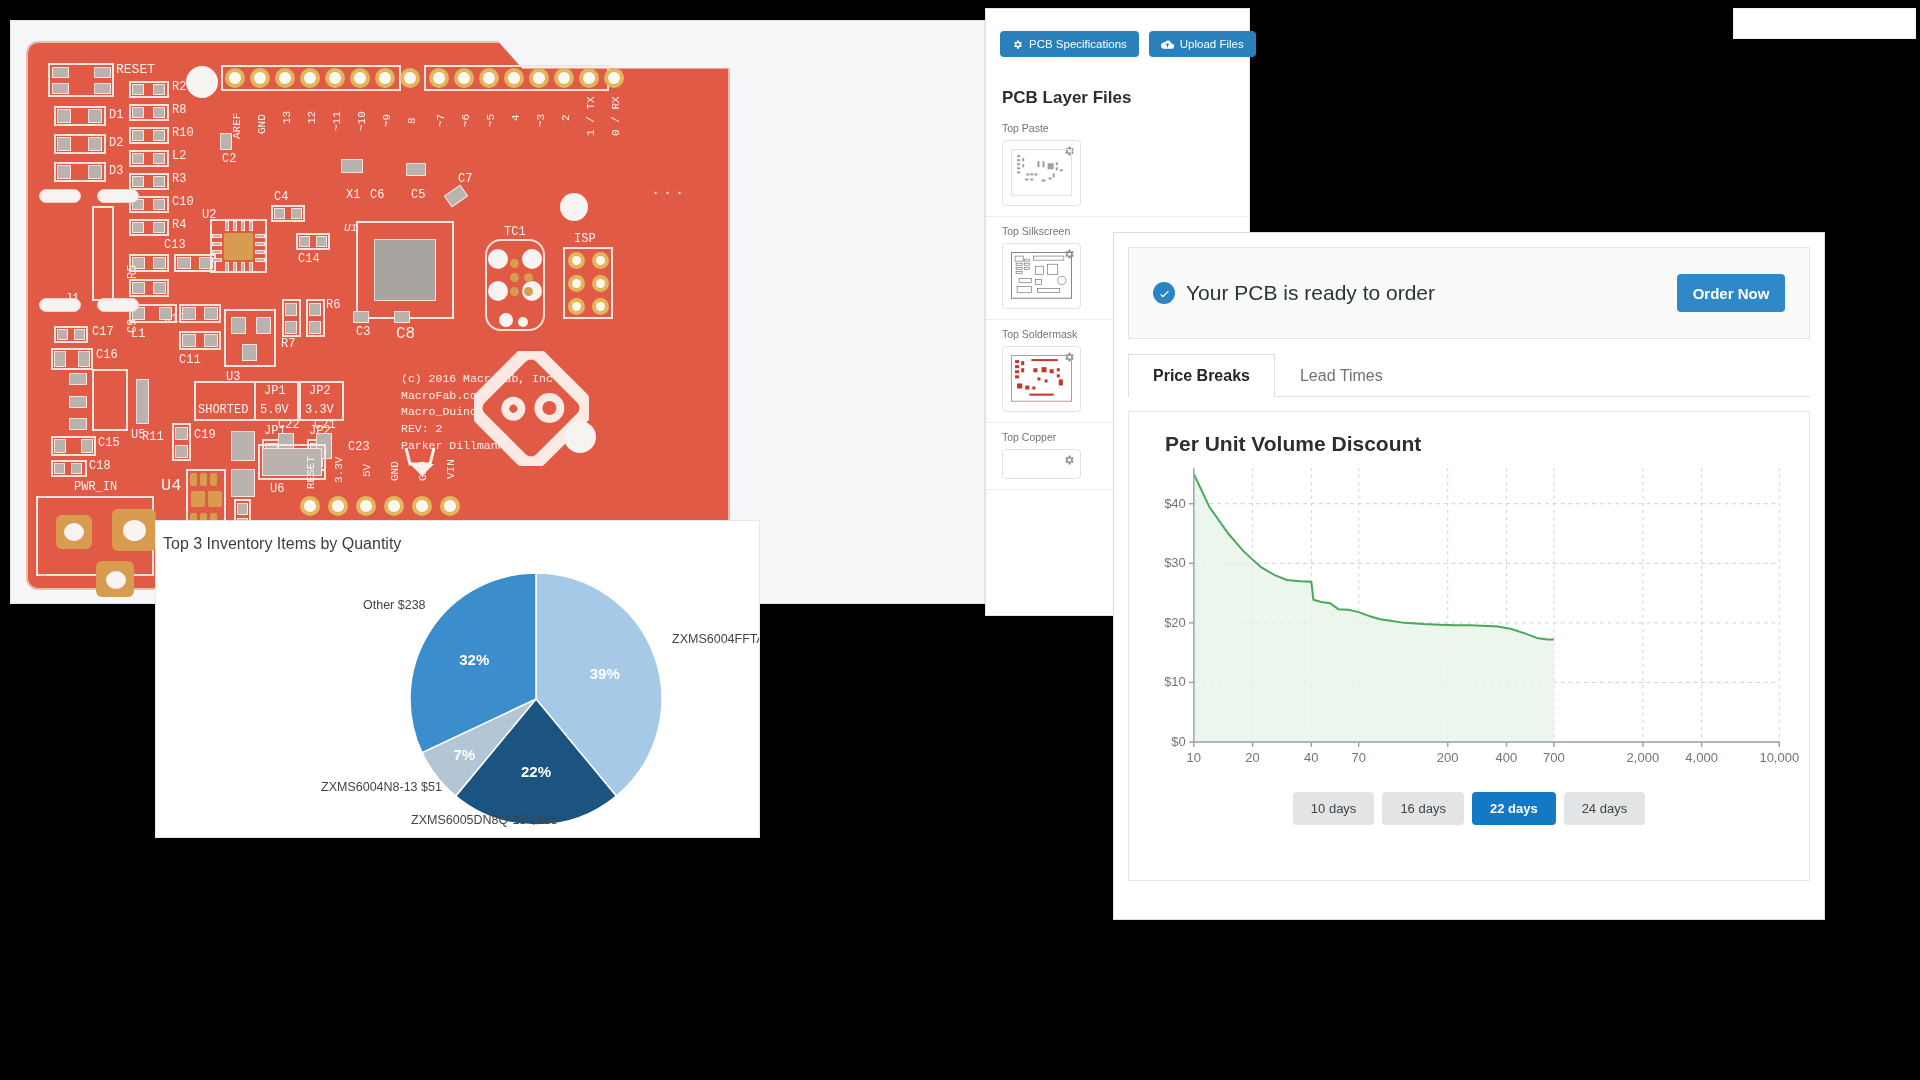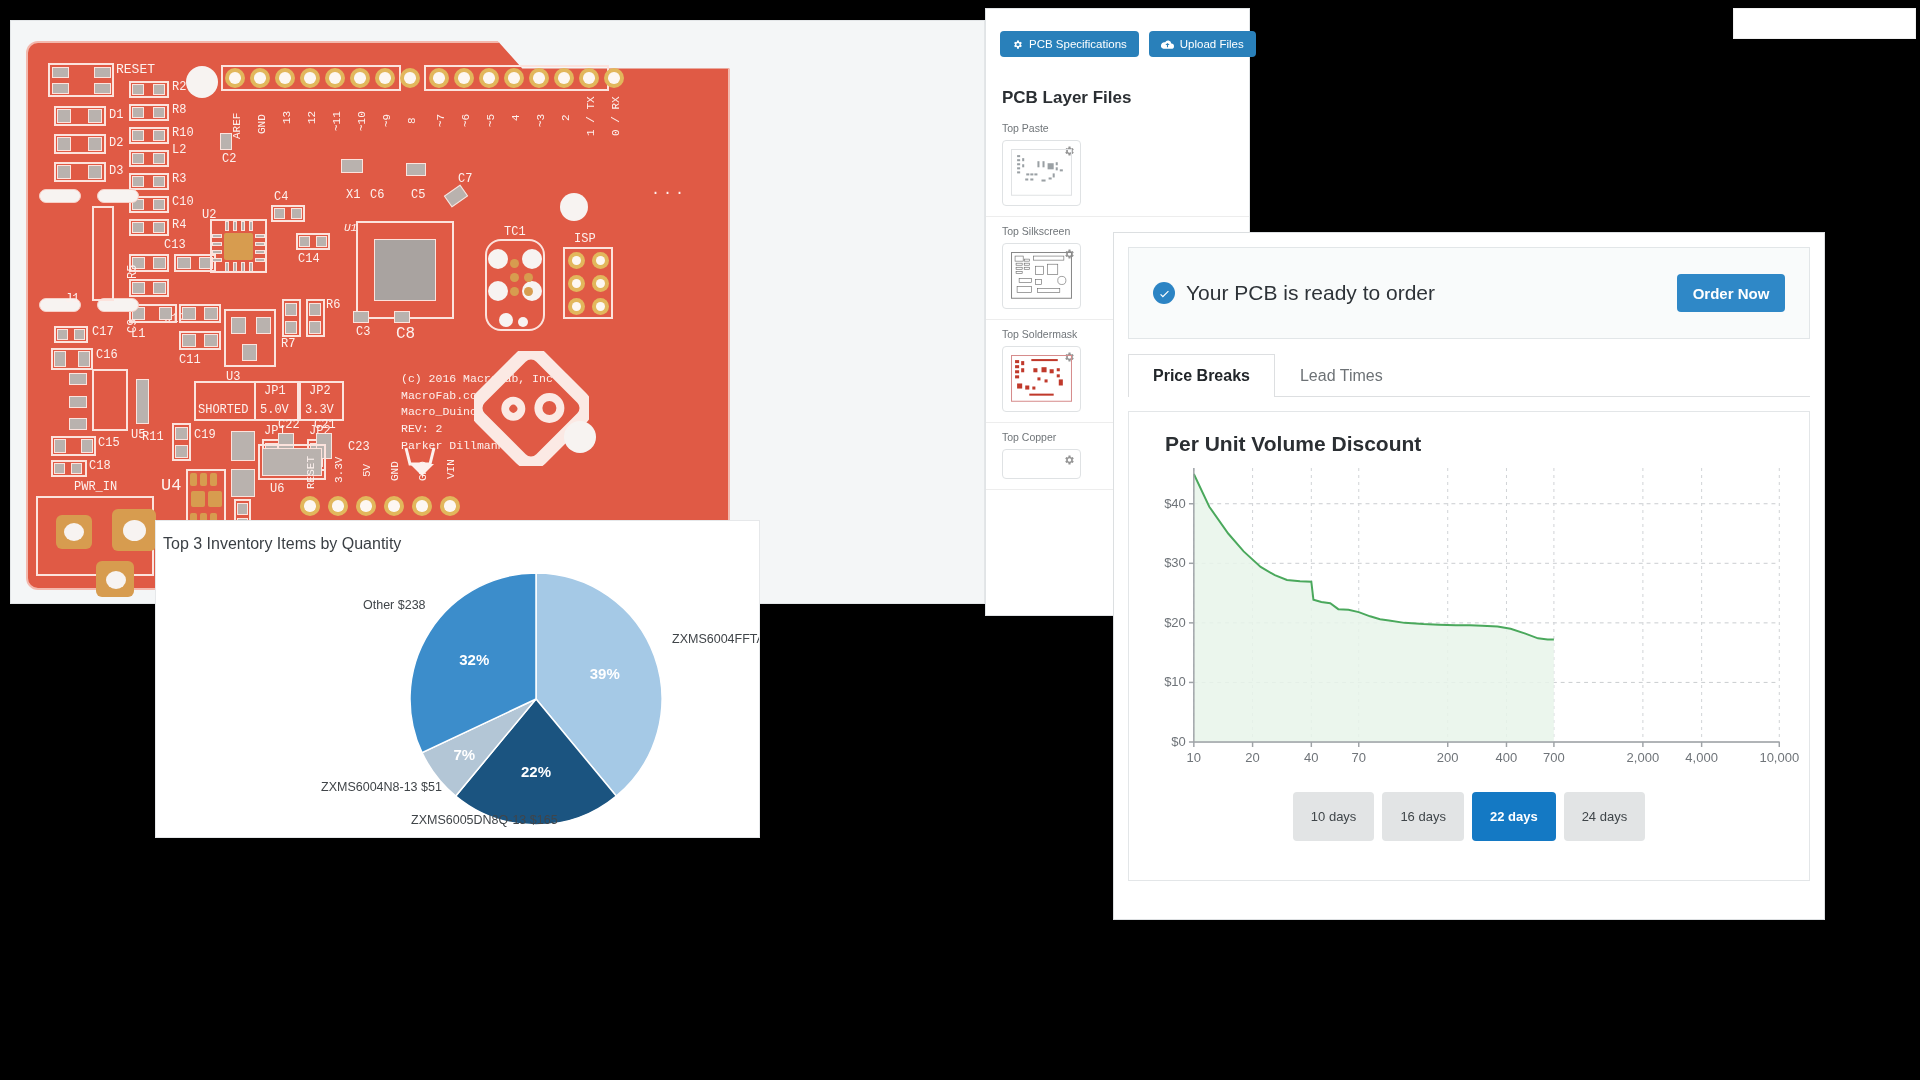--- a/index.html
+++ b/index.html
@@ -53,21 +53,21 @@
   #tabs{display:flex;margin:12px 14px 0 14px;border-bottom:1px solid #dddfe1;}
   .tab{padding:12px 24px;font-size:16px;color:#6d7276;cursor:pointer;border:1px solid transparent;border-bottom:none;
       position:relative;top:1px;}
   .tab.active{color:#22262a;font-weight:700;background:#fff;border-color:#dddfe1;}
   #chart-card{margin:14px;height:470px;border:1px solid #e3e6e8;box-sizing:border-box;padding:14px 18px;position:relative;}
   #chart-title{font-size:21px;font-weight:700;color:#2b2f33;margin:6px 0 4px 18px;}
   #plot-wrap{position:relative;width:100%;height:320px;}
   .ylab,.xlab{position:absolute;font-size:13px;color:#6f7479;font-family:"Liberation Sans",sans-serif;}
   .ylab{text-align:right;}
   #leadtimes{display:flex;gap:8px;justify-content:center;margin-top:12px;}
-  .lt-btn{background:#e2e4e5;color:#3f4549;border:none;border-radius:4px;padding:17px 18px;font-size:13px;cursor:pointer;
+  .lt-btn{background:#e2e4e5;color:#3f4549;border:none;border-radius:4px;padding:9px 18px;font-size:13px;cursor:pointer;
       font-family:"Liberation Sans",sans-serif;}
   .lt-btn.selected{background:#1479c4;color:#fff;font-weight:700;}
 
   
   #pie-window{left:155px;top:520px;width:605px;height:318px;background:#fff;border:1px solid #e6e8ea;overflow:hidden;}
   #pie-title{font-size:16px;color:#3a3f44;padding:14px 0 0 7px;}
   #pie-area{position:relative;width:605px;height:272px;}
   .pie-pct{position:absolute;color:#fff;font-size:15px;font-weight:600;}
   .pie-lab{position:absolute;font-size:12.5px;color:#404549;white-space:nowrap;}
 
@@ -112,21 +112,21 @@
     <div class="silk" style="left:146px;top:63px;font-size:12px;">R8</div>
 
     <div class="sbox" style="left:103px;top:86px;width:40px;height:17px;"></div>
     <div class="pad" style="left:106px;top:89px;width:12px;height:11px;"></div>
     <div class="pad" style="left:127px;top:89px;width:12px;height:11px;"></div>
     <div class="silk" style="left:146px;top:86px;font-size:12px;">R10</div>
 
     <div class="sbox" style="left:103px;top:109px;width:40px;height:17px;"></div>
     <div class="pad" style="left:106px;top:112px;width:12px;height:11px;"></div>
     <div class="pad" style="left:127px;top:112px;width:12px;height:11px;"></div>
-    <div class="silk" style="left:146px;top:103px;font-size:12px;">L2</div>
+    <div class="silk" style="left:146px;top:109px;font-size:12px;">L2</div>
 
     <div class="sbox" style="left:103px;top:132px;width:40px;height:17px;"></div>
     <div class="pad" style="left:106px;top:135px;width:12px;height:11px;"></div>
     <div class="pad" style="left:127px;top:135px;width:12px;height:11px;"></div>
     <div class="silk" style="left:146px;top:132px;font-size:12px;">R3</div>
 
     <div class="sbox" style="left:103px;top:155px;width:40px;height:17px;"></div>
     <div class="pad" style="left:106px;top:158px;width:12px;height:11px;"></div>
     <div class="pad" style="left:127px;top:158px;width:12px;height:11px;"></div>
     <div class="silk" style="left:146px;top:155px;font-size:12px;">C10</div>

